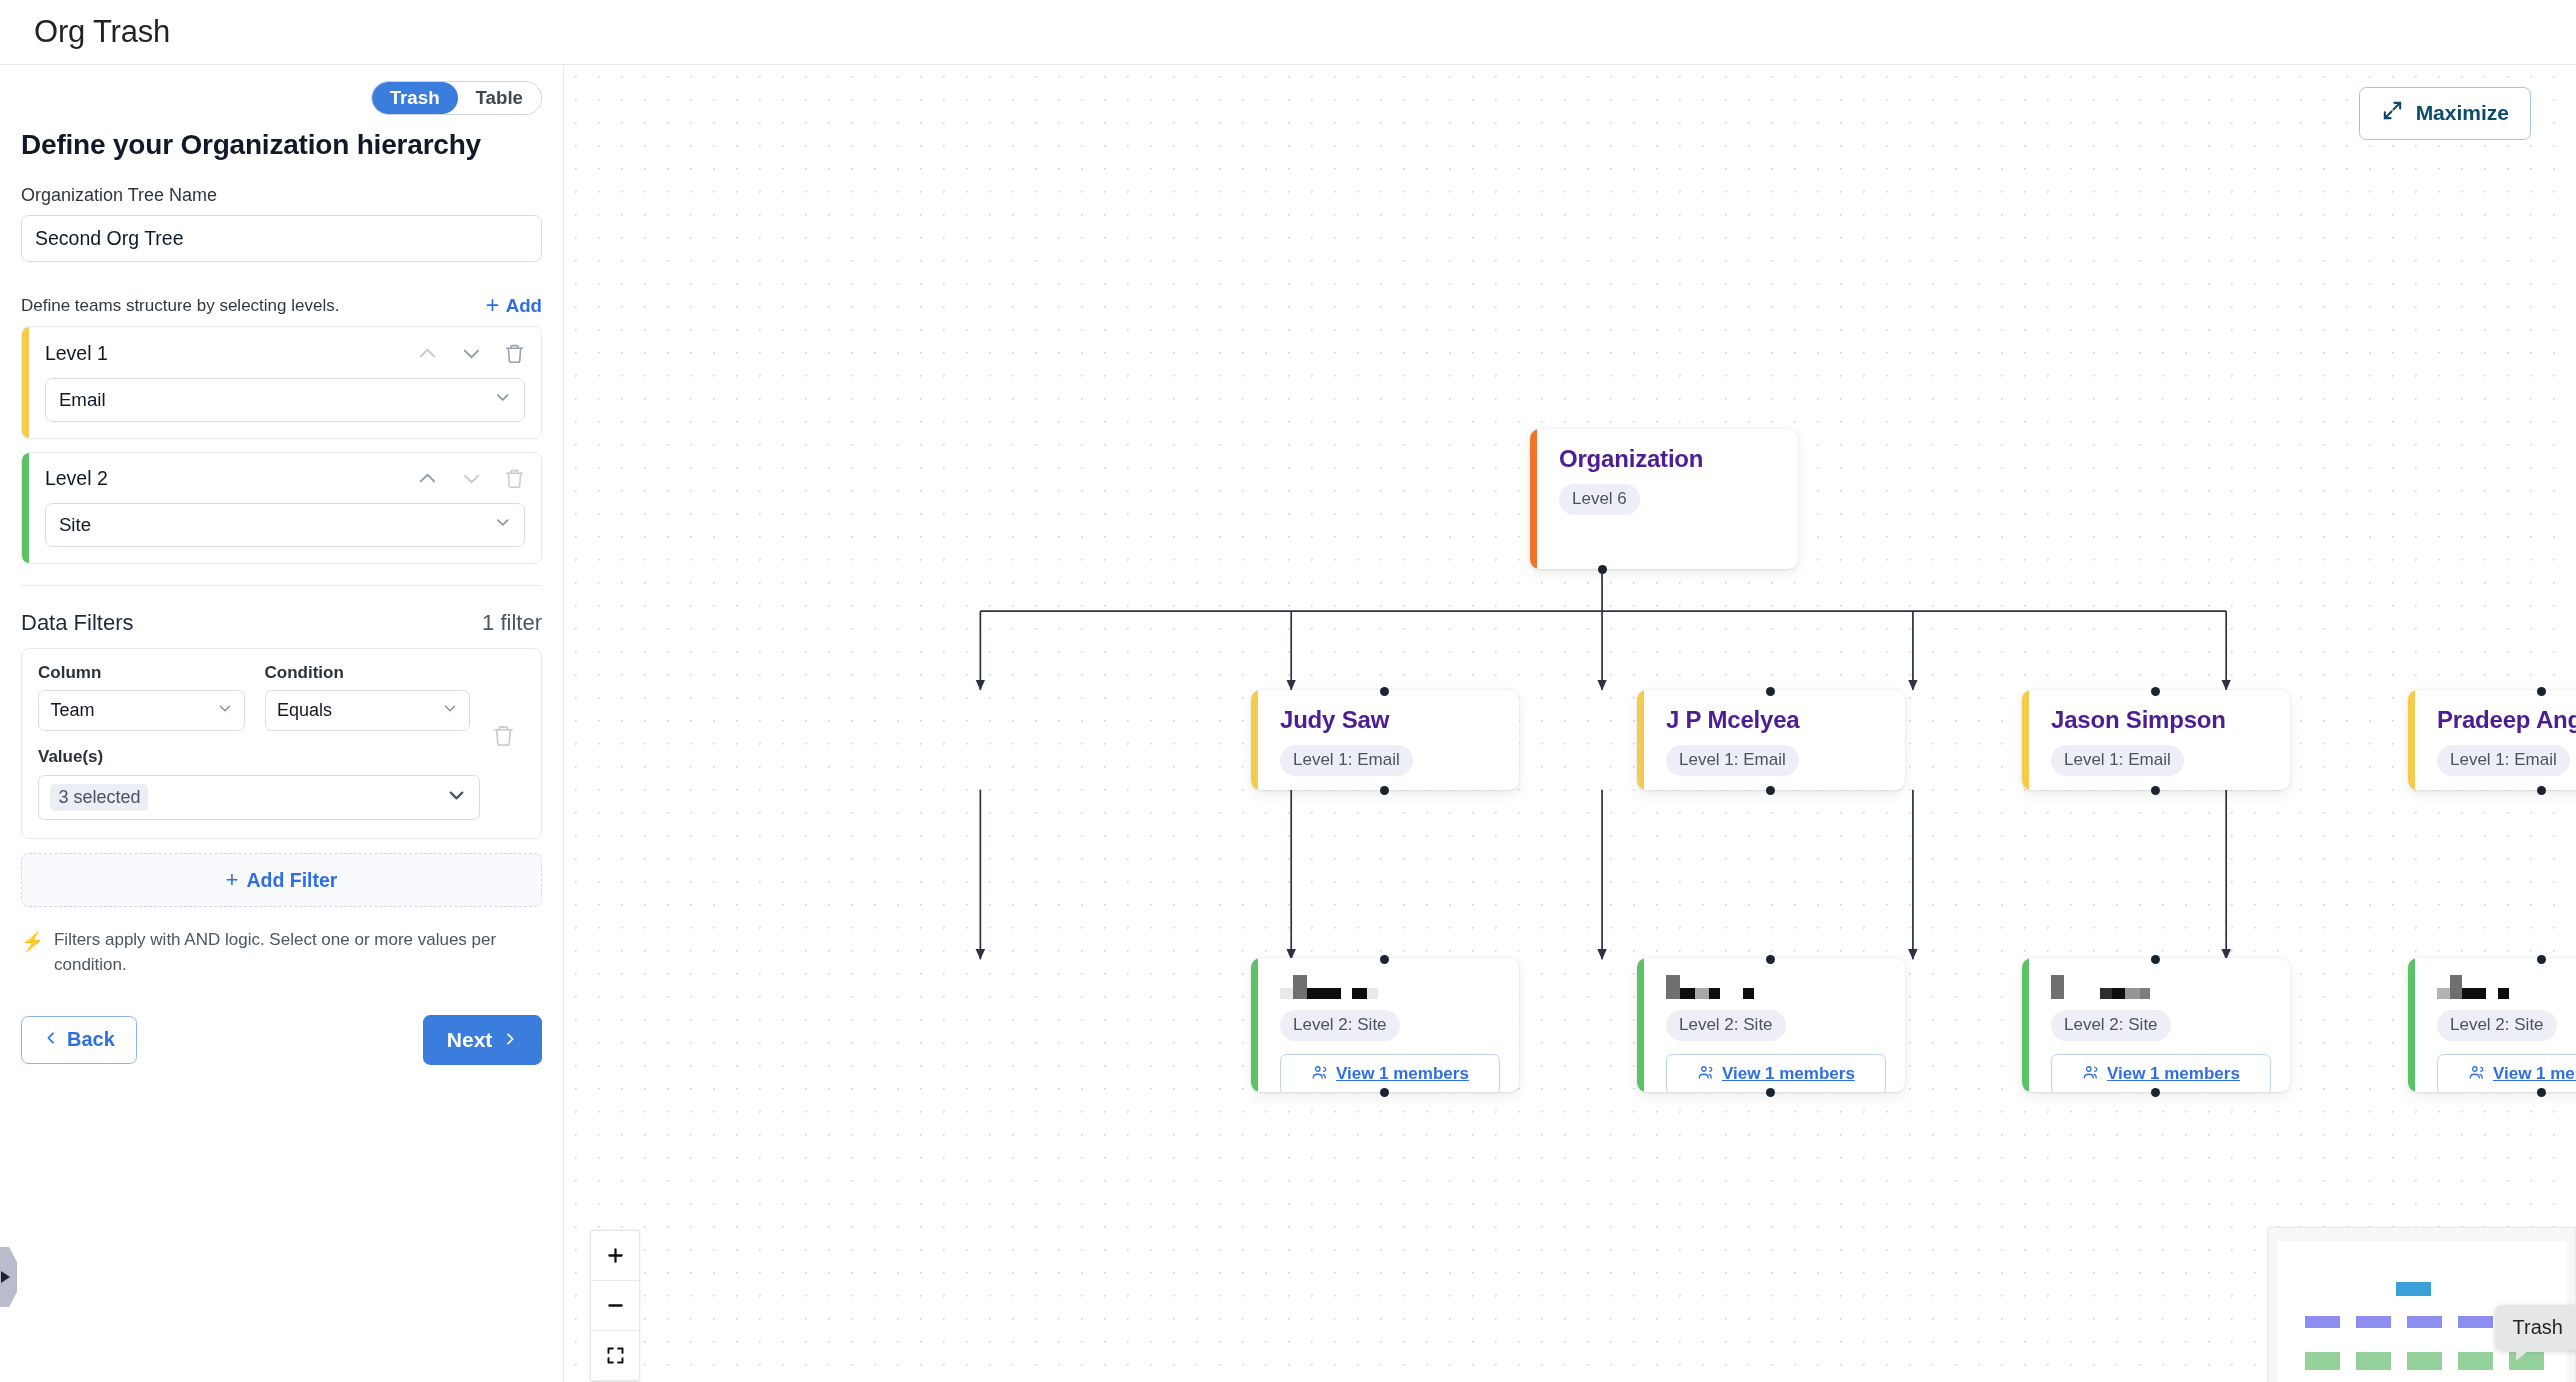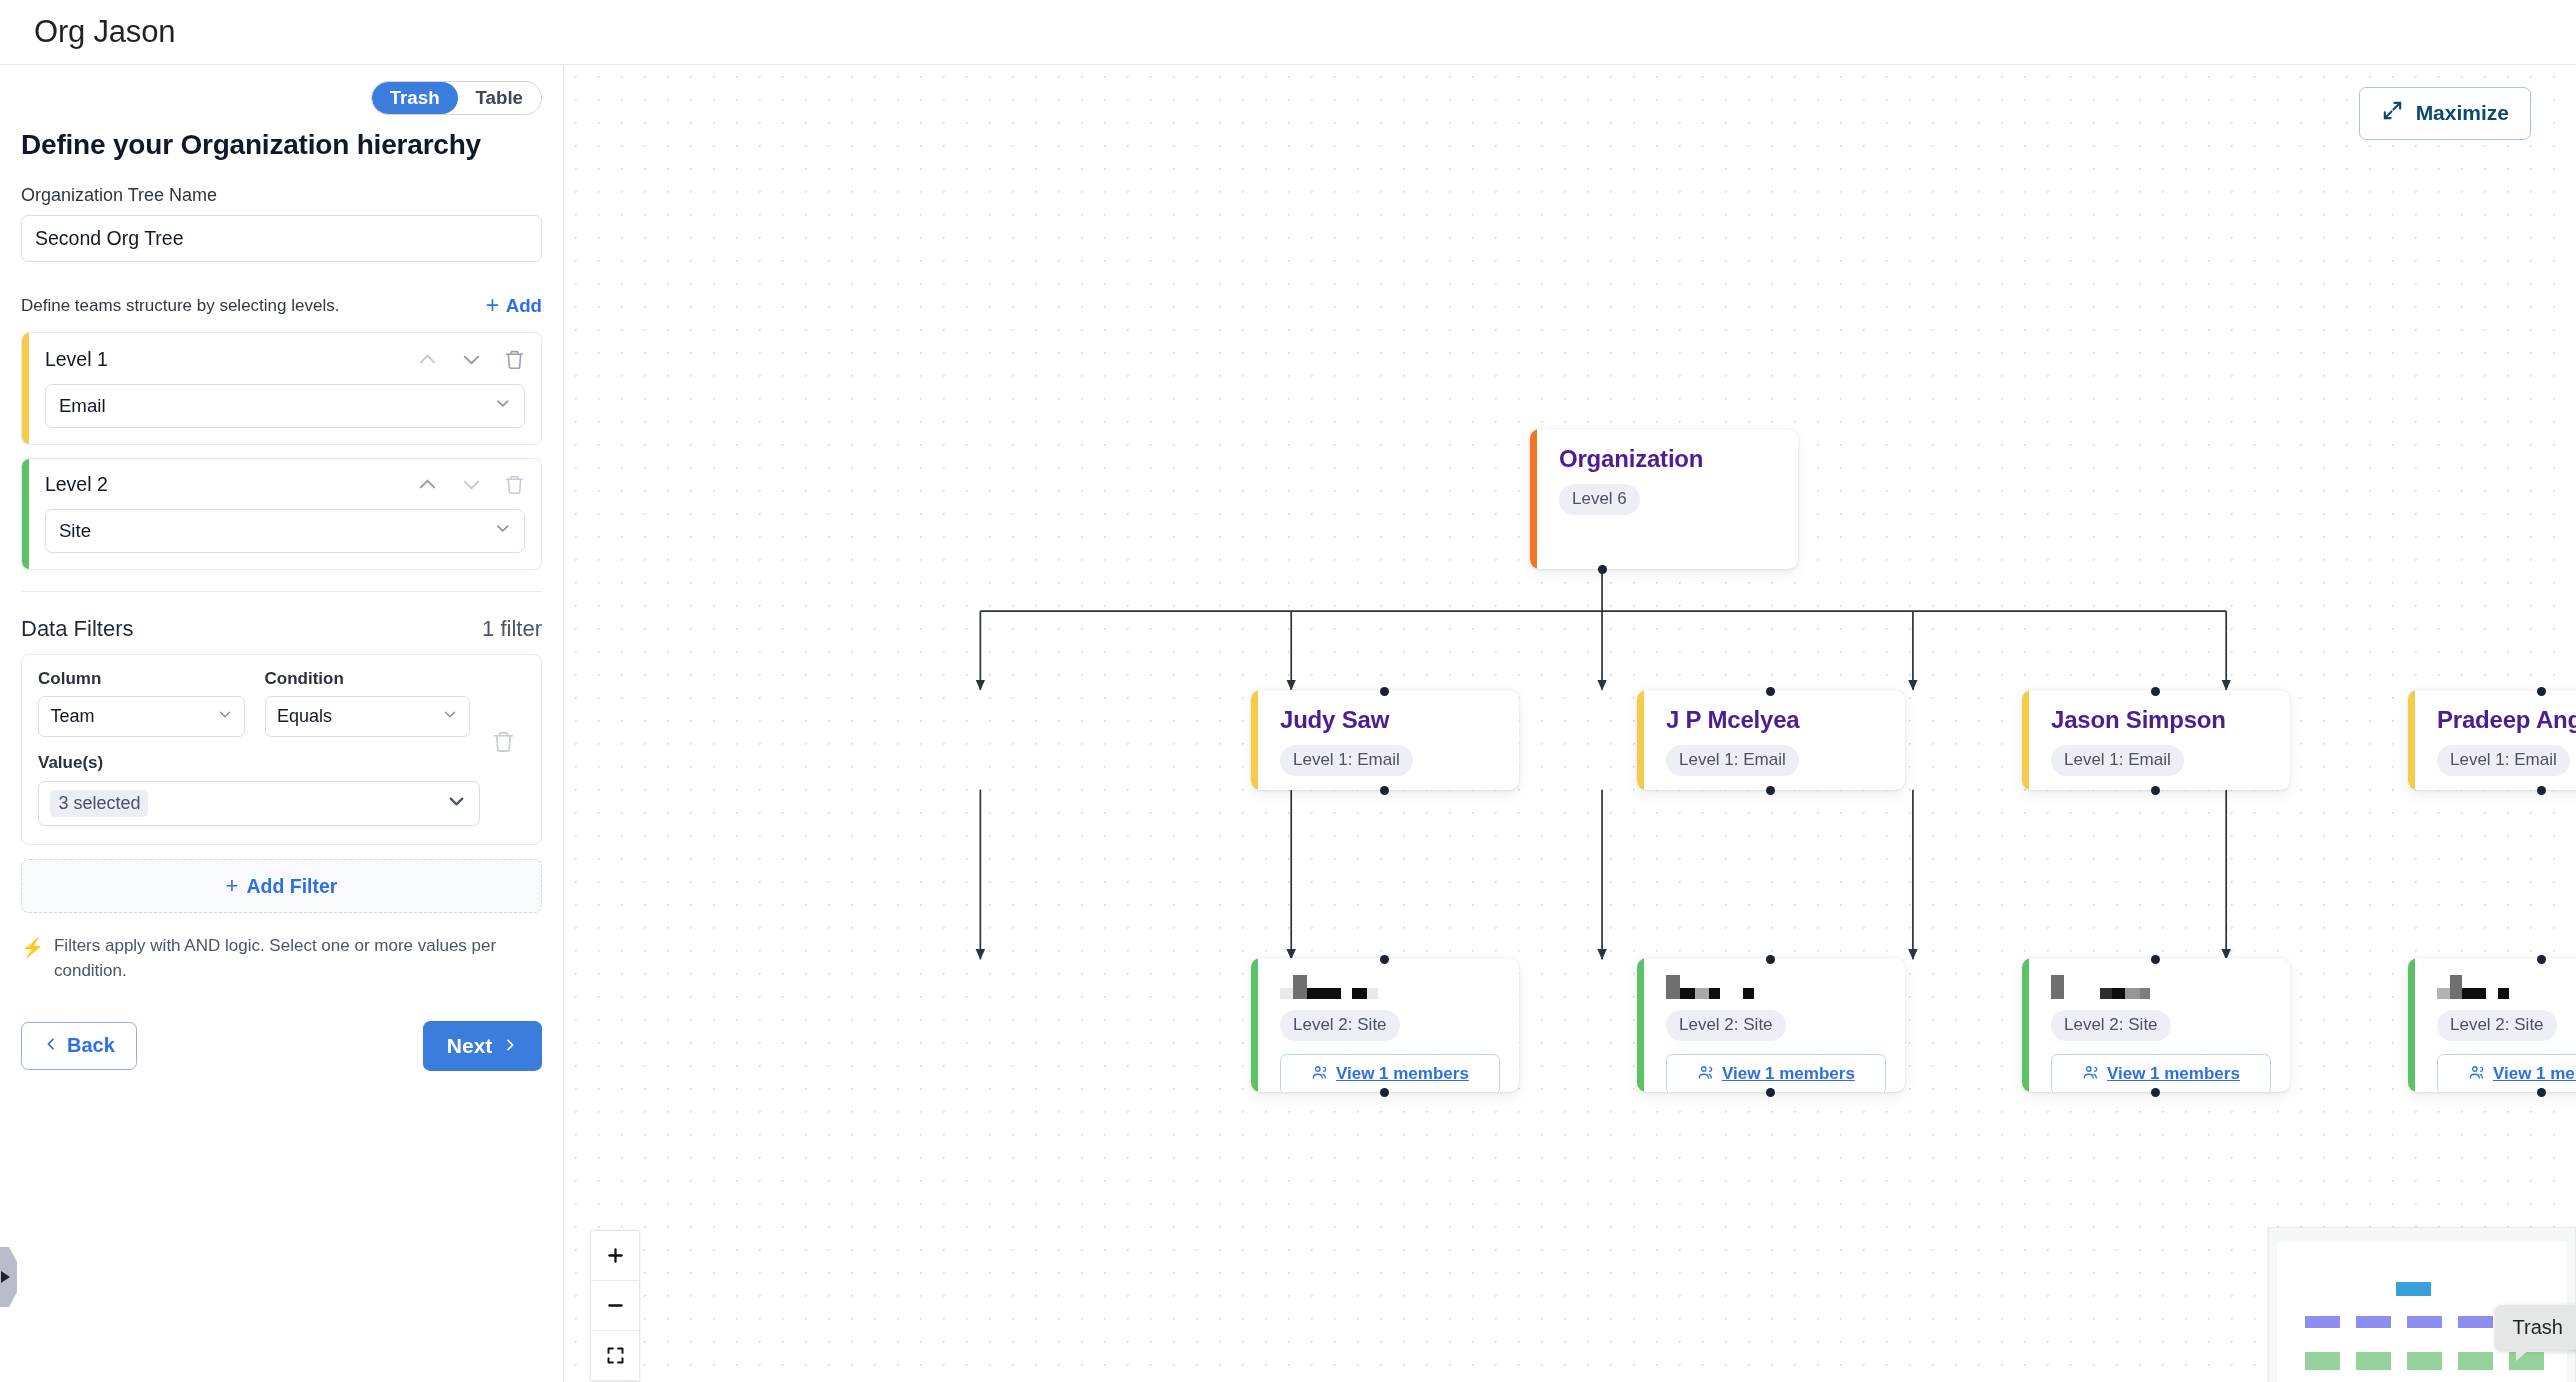--- a/index.html
+++ b/index.html
@@ -53,21 +53,21 @@
 
   .text-input {
     width: 100%; height: 47px;
     border: 0.8px solid #d9dde3; border-radius: 7.3px;
     padding: 0 13px; font-size: 19.5px; color: #111827;
     font-family: inherit; background: #fff; outline: none;
   }
 
   .levels-head {
     display: flex; align-items: center; justify-content: space-between;
-    margin-top: 32px; margin-bottom: 15px;
+    margin-top: 32px; margin-bottom: 9px;
   }
   .levels-head .hint { font-size: 17px; color: #32383f; }
   .add-link {
     display: inline-flex; align-items: center; gap: 6.5px;
     color: #2f6fe4; font-size: 18.7px; font-weight: bold;
     background: none; border: none; cursor: pointer; font-family: inherit;
   }
   .add-link .plus { font-size: 23px; font-weight: normal; line-height: 1; }
 
   .level-card {
@@ -257,21 +257,21 @@
   #trash-tooltip::after {
     content: ""; position: absolute; left: 21px; bottom: -10.6px;
     border-top: 11.4px solid #e4e7e6;
     border-right: 13px solid transparent;
   }
 </style>
 </head>
 <body>
 
 <div id="topbar">
-  <div id="page-title">Org Jason</div>
+  <div id="page-title">Org Trash</div>
 </div>
 
 <div id="shell">
 
   <aside id="sidebar">
 
     <div class="toggle-row">
       <div class="seg">
         <button class="seg-btn active">Trash</button>
         <button class="seg-btn">Table</button>

